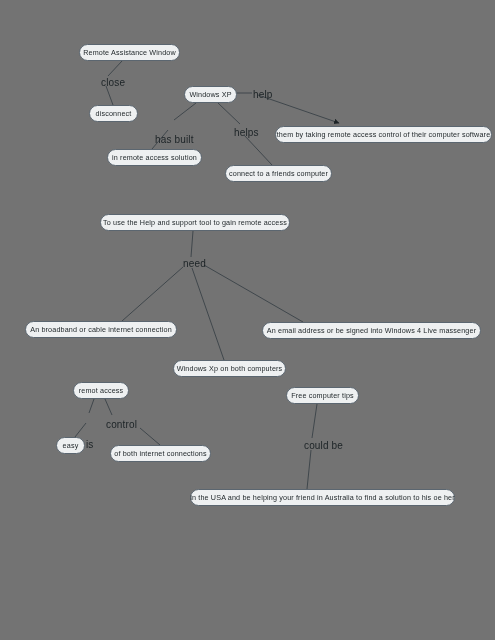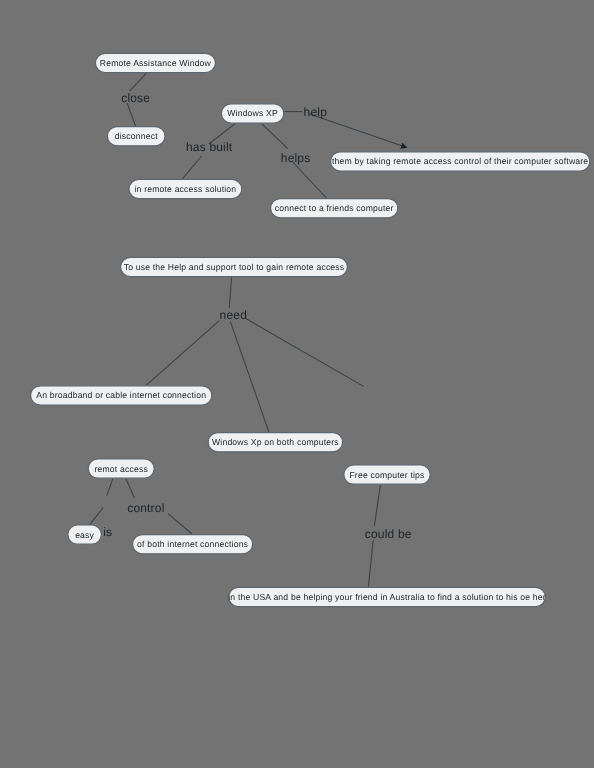--- a/index.html
+++ b/index.html
@@ -105,36 +105,37 @@
   <div class="node" style="left:225px; top:165px; width:107px; height:17px;">connect to a friends computer</div>
 
   <div class="node" style="left:275px; top:126px; width:217px; height:17px;">them by taking remote access control of their computer software</div>
 
   <div class="node" style="left:25px; top:321px; width:152px; height:17px;">An broadband or cable internet connection</div>
 
   <div class="node" style="left:100px; top:214px; width:190px; height:17px;">To use the Help and support tool to gain remote access</div>
 
   <div class="node" style="left:173px; top:360px; width:113px; height:17px;">Windows Xp on both computers</div>
 
+  <div class="node" style="left:262px; top:322px; width:219px; height:17px;">An email address or be signed into Windows 4 Live massenger</div>
 
   <div class="node" style="left:73px; top:382px; width:56px; height:17px;">remot access</div>
 
   <div class="node" style="left:56px; top:437px; width:29px; height:17px;">easy</div>
 
   <div class="node" style="left:110px; top:445px; width:101px; height:17px;">of both internet connections</div>
 
   <div class="node" style="left:286px; top:387px; width:73px; height:17px;">Free computer tips</div>
 
   <div class="node" style="left:190px; top:489px; width:265px; height:17px;">in the USA and be helping your friend in Australia to find a solution to his oe her</div>
 
   <div class="edge-label" style="left:101px; top:77px;">close</div>
 
   <div class="edge-label" style="left:253px; top:89px;">help</div>
 
-  <div class="edge-label" style="left:155px; top:118px;">has built</div>
+  <div class="edge-label" style="left:155px; top:134px;">has built</div>
 
   <div class="edge-label" style="left:234px; top:127px;">helps</div>
 
   <div class="edge-label" style="left:183px; top:258px;">need</div>
 
   <div class="edge-label" style="left:86px; top:415px;margin-top:24px;">is</div>
 
   <div class="edge-label" style="left:106px; top:419px;">control</div>
 
   <div class="edge-label" style="left:304px; top:440px;">could be</div>

